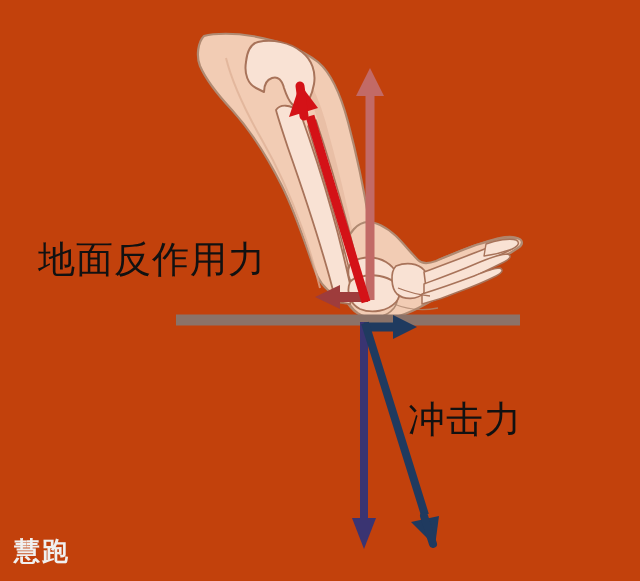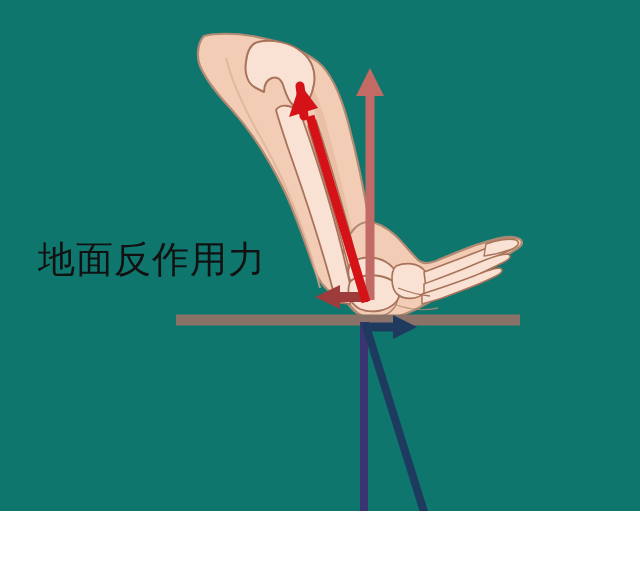--- a/index.html
+++ b/index.html
@@ -3,22 +3,22 @@
 <meta charset="utf-8">
 <style>
   html, body {
     margin: 0;
     padding: 0;
     background: #ffffff;
   }
   #canvas {
     position: relative;
     width: 640px;
-    height: 511px;
-    background: #0f766e;
+    height: 581px;
+    background: #c2410c;
     overflow: hidden;
     font-family: "DejaVu Sans", "Liberation Sans", sans-serif;
   }
   #figure-svg {
     position: absolute;
     left: 0;
     top: 0;
     width: 640px;
     height: 581px;
   }
@@ -230,16 +230,17 @@
         <polygon points="435,546 411,522 439,516" fill="#1f3a5f"></polygon>
         <path d="M 433,544 L 424,516" stroke="#1f3a5f" stroke-width="8" stroke-linecap="round" fill="none"></path>
       </g>
 
     </g>
 
   </svg>
 
   <div class="label-text" id="label-grf">地面反作用力</div>
 
+  <div class="label-text" id="label-impact">冲击力</div>
 
   <div id="watermark">慧跑</div>
 
 </div>
 
 </body></html>

